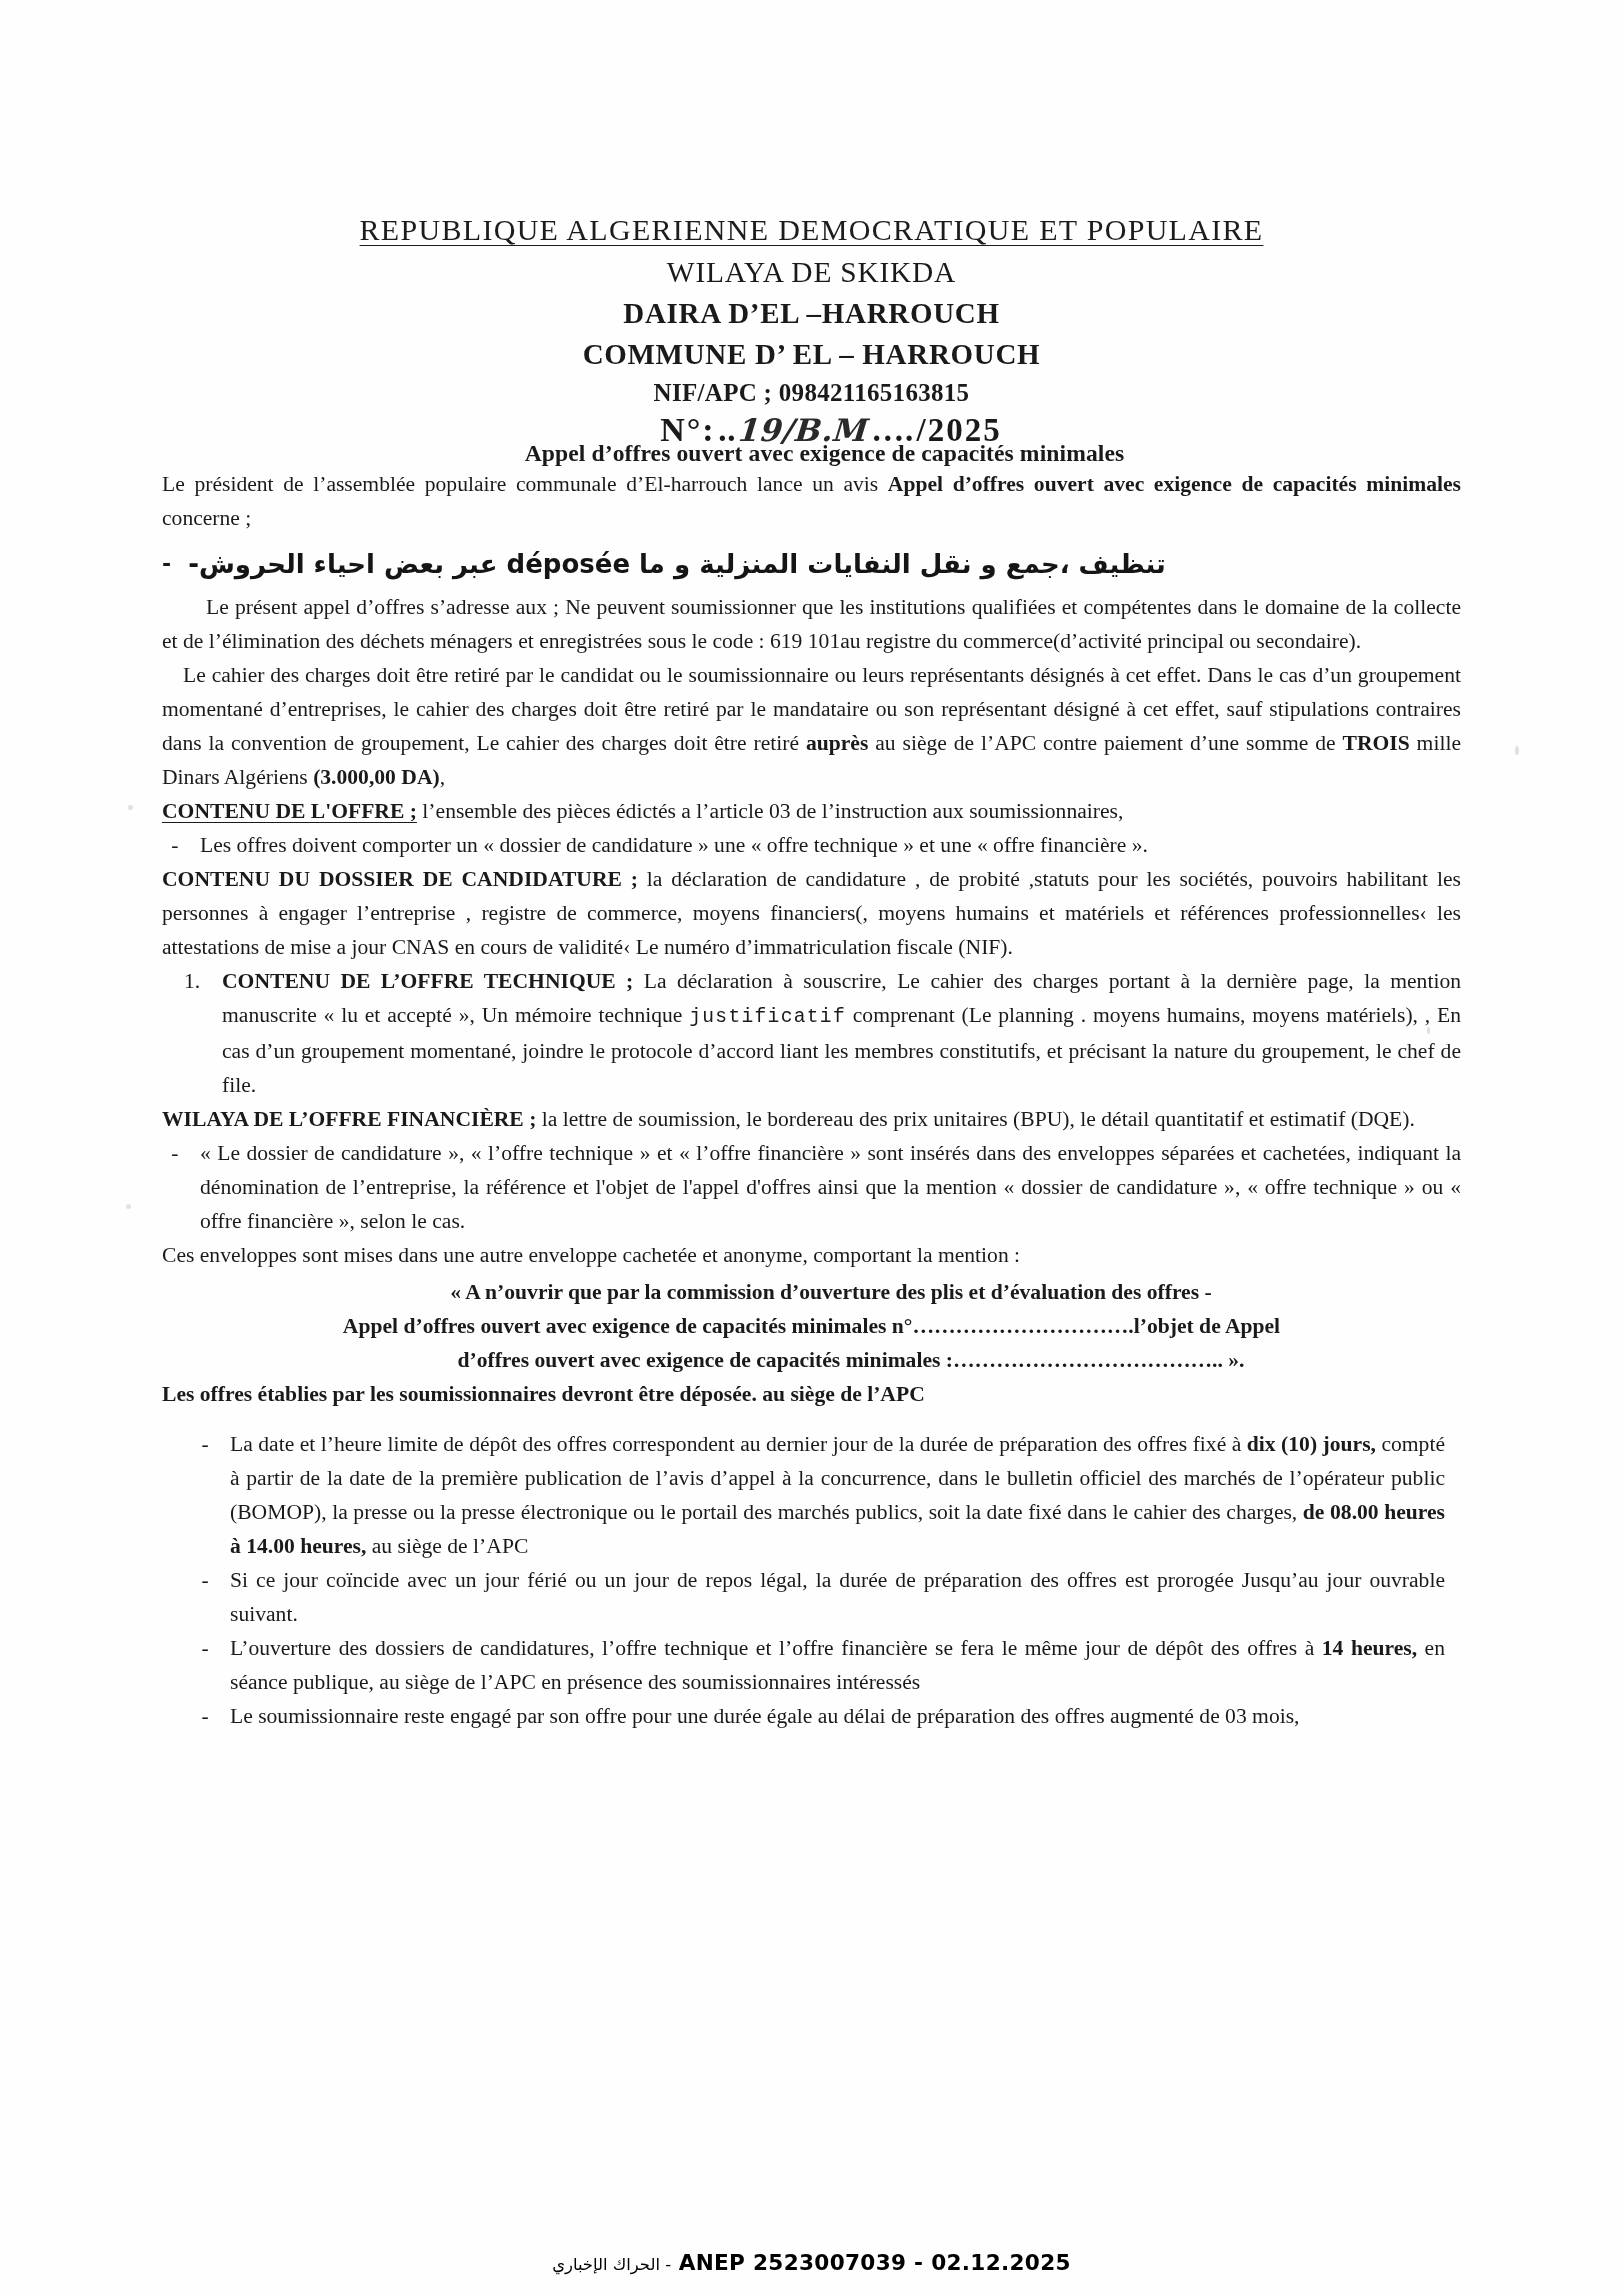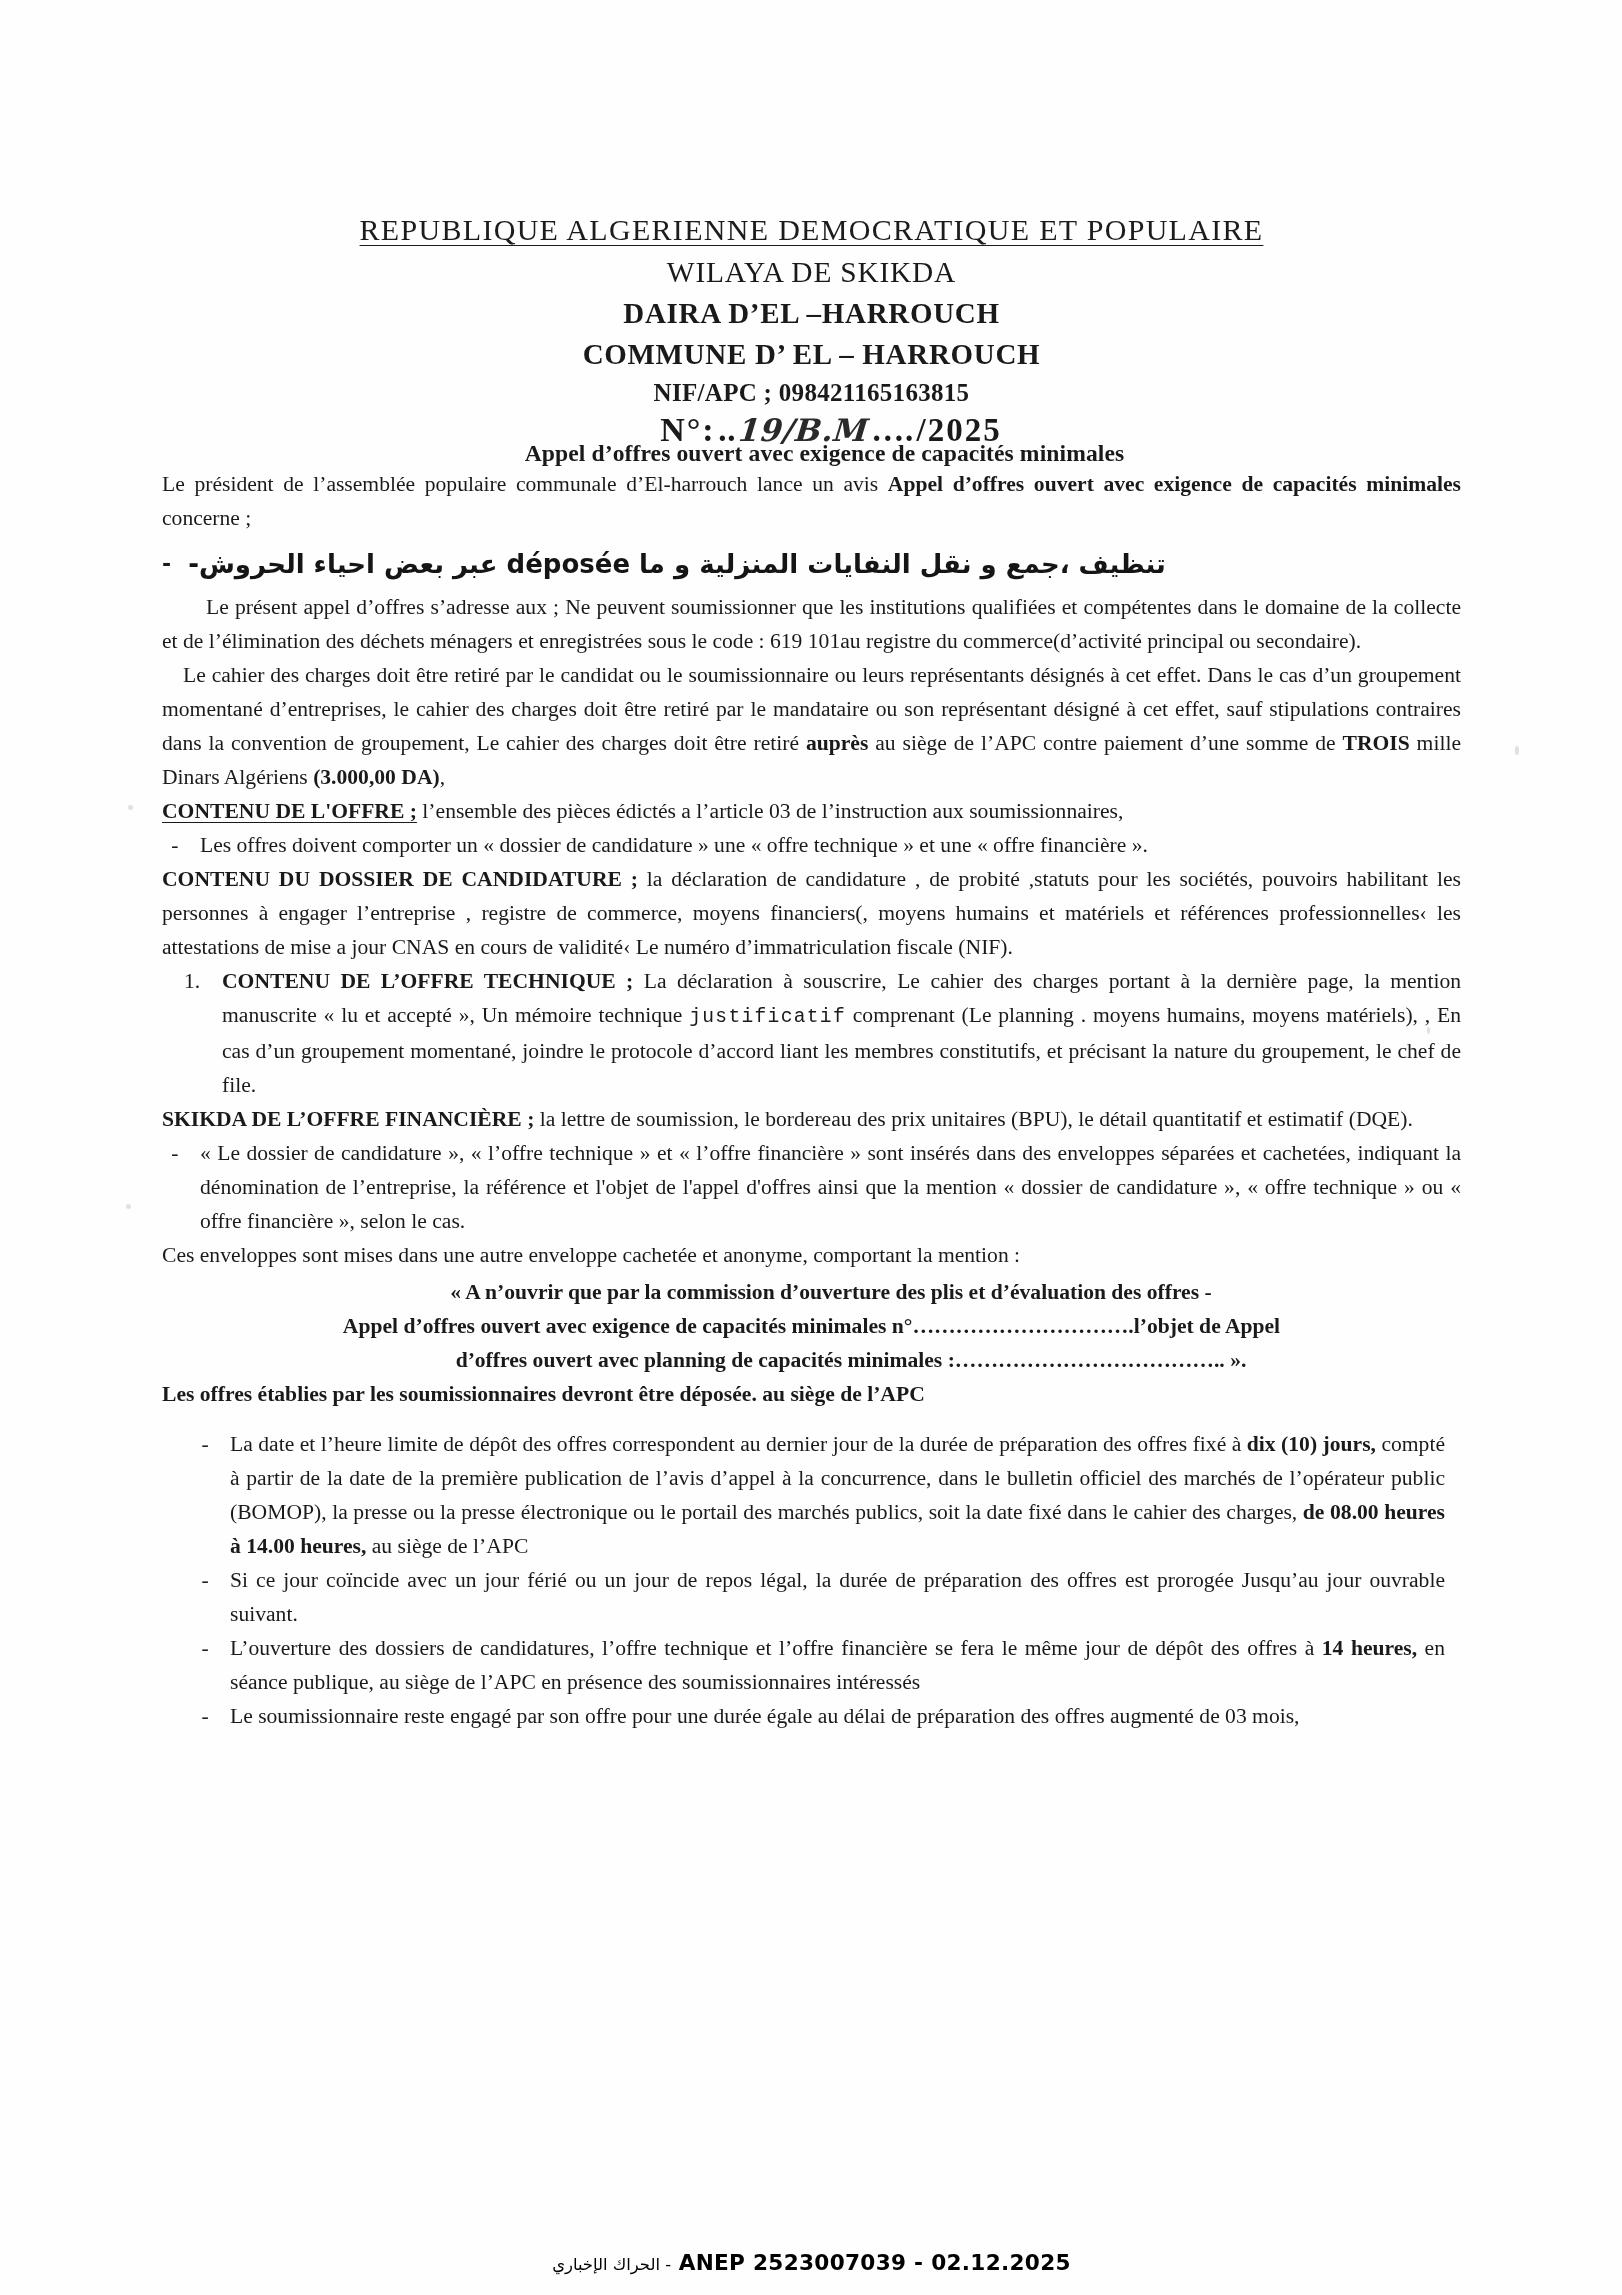--- a/index.html
+++ b/index.html
@@ -250,35 +250,35 @@
       <span class="b">CONTENU DU DOSSIER DE CANDIDATURE ;</span><span> la déclaration de candidature , de probité ,statuts pour les sociétés, pouvoirs  habilitant  les personnes à engager l’entreprise , registre de commerce, moyens financiers(, moyens humains et matériels et références professionnelles‹ les attestations de mise a jour CNAS en cours de validité‹ Le numéro d’immatriculation fiscale (NIF).</span>
     </p>
 
     <ul class="numlist">
       <li>
         <span class="numlbl">1.</span><span class="b">CONTENU DE L’OFFRE TECHNIQUE ;</span><span> La déclaration à souscrire, Le  cahier  des charges portant à la dernière  page,  la  mention  manuscrite  «  lu  et  accepté  »,  Un    mémoire  technique   </span><span class="mono">justificatif</span><span> comprenant (Le planning . moyens humains, moyens matériels), , En cas d’un groupement momentané, joindre le protocole d’accord liant les membres constitutifs, et précisant la nature du groupement, le chef de file.</span>
       </li>
     </ul>
 
     <p class="blk">
-      <span class="b">SKIKDA DE L’OFFRE FINANCIÈRE ;</span><span> la lettre de soumission, le bordereau des prix unitaires (BPU), le détail quantitatif et estimatif (DQE).</span>
+      <span class="b">WILAYA DE L’OFFRE FINANCIÈRE ;</span><span> la lettre de soumission, le bordereau des prix unitaires (BPU), le détail quantitatif et estimatif (DQE).</span>
     </p>
 
     <p class="blk inline-dash-para">
       <span>« Le dossier de candidature », « l’offre technique » et « l’offre financière » sont insérés dans des enveloppes séparées et cachetées, indiquant la dénomination de l’entreprise, la référence et l'objet de l'appel d'offres ainsi que la mention   « dossier de candidature », « offre technique » ou « offre financière », selon le cas.</span>
     </p>
 
     <p class="blk">
       <span>Ces enveloppes sont mises dans une autre enveloppe cachetée et anonyme, comportant la mention :</span>
     </p>
 
     <div class="quote-blk">
       <div class="quote-l1">« A n’ouvrir que par la commission d’ouverture des  plis  et  d’évaluation  des  offres -</div>
       <div class="quote-l2">Appel d’offres ouvert avec exigence de capacités minimales n°………………………….l’objet de Appel</div>
-      <div class="quote-l3">d’offres ouvert avec planning de capacités minimales :……………………………….. ».</div>
+      <div class="quote-l3">d’offres ouvert avec exigence de capacités minimales :……………………………….. ».</div>
     </div>
 
     <p class="blk deposit-line">Les offres établies par les soumissionnaires devront être déposée. au siège de l’APC</p>
 
     <ul class="dashlist">
       <li>
         <span>La date et l’heure limite de dépôt des offres correspondent au dernier jour de la durée de préparation des offres  fixé à </span><span class="b">dix (10) jours,</span><span> compté à partir de la date de la première publication de l’avis d’appel à la concurrence,  dans  le  bulletin  officiel  des  marchés  de  l’opérateur public (BOMOP), la presse ou la presse électronique ou le portail des marchés publics, soit la date fixé dans le cahier des charges, </span><span class="b">de 08.00 heures à 14.00 heures,</span><span> au siège de l’APC</span>
       </li>
       <li>
         <span>Si ce jour coïncide avec un jour férié ou un jour de repos légal, la durée de préparation des offres est prorogée Jusqu’au jour ouvrable suivant.</span>

